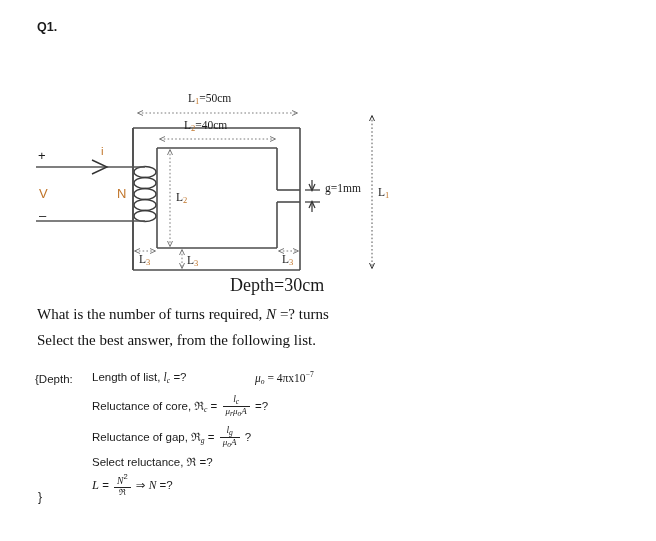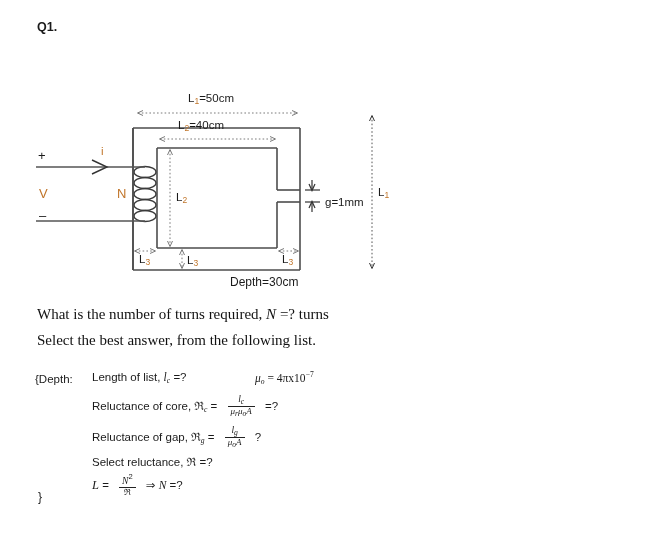--- a/index.html
+++ b/index.html
@@ -45,36 +45,36 @@
     position:absolute;white-space:nowrap;
     font-family:"Liberation Sans", sans-serif;font-size:11.5px;
   }
   .mi{font-family:"Liberation Serif", serif;font-style:italic;}
   .mu{font-family:"Liberation Serif", serif;font-style:italic;}
   .frak{font-family:"DejaVu Serif", serif;font-style:normal;}
   .sub{font-size:7.6px;vertical-align:-2px;font-style:italic;font-family:"Liberation Serif",serif;}
   .sup{font-size:7.6px;vertical-align:5px;}
   .frac{
     display:inline-block;vertical-align:middle;text-align:center;
-    line-height:1.05;margin:0 7px;position:relative;top:-1px;
+    line-height:1.05;margin:0 2px;position:relative;top:-1px;
   }
   .frac .num{display:block;font-size:9.5px;padding:0 3px;}
   .frac .den{display:block;border-top:1px solid #222;font-size:9px;padding:0 3px;}
   .hint-close{position:absolute;left:3px;top:119px;font-size:12px;font-family:"Liberation Sans",sans-serif;}
 
   
   .figure{position:absolute;left:0;top:88px;width:450px;height:205px;}
   .label{
     position:absolute;
     font-family:"Liberation Sans", sans-serif;
     font-size:11.5px;color:#1a1a1a;white-space:nowrap;
   }
   .olabel{color:#c1752a;font-family:"Liberation Sans",sans-serif;font-size:11.5px;}
   .dimtext{
-    position:absolute;font-family:Liberation Sans, sans-serif;
+    position:absolute;font-family:Liberation Serif, serif;
     font-size:11.5px;color:#1a1a1a;white-space:nowrap;
   }
   .dimtext .s{color:#c1752a;font-size:8.5px;vertical-align:-2px;}
   svg{position:absolute;left:0;top:0;overflow:visible;}
 </style>
 </head>
 <body>
 
 <div class="page">
 
@@ -147,35 +147,35 @@
 
       <line x1="135" y1="163" x2="155" y2="163" stroke="#7a7a7a" stroke-width="1" stroke-dasharray="1.6,2.2" marker-start="url(#ahr)" marker-end="url(#ah)"></line>
 
       <line x1="182" y1="162" x2="182" y2="180" stroke="#7a7a7a" stroke-width="1" stroke-dasharray="1.6,2.2" marker-start="url(#ahr)" marker-end="url(#ah)"></line>
 
       <line x1="279" y1="163" x2="298" y2="163" stroke="#7a7a7a" stroke-width="1" stroke-dasharray="1.6,2.2" marker-start="url(#ahr)" marker-end="url(#ah)"></line>
     </svg>
 
     <div class="dimtext" style="left:188px;top:4px;"><span>L</span><span class="s">1</span><span>=50cm</span></div>
 
-    <div class="dimtext" style="left:178px;top:31px;"><span>L</span><span class="s">2</span><span>=40cm</span></div>
+    <div class="dimtext" style="left:184px;top:31px;"><span>L</span><span class="s">2</span><span>=40cm</span></div>
 
     <div class="dimtext" style="left:176px;top:103px;text-align:center;"><span>L</span><span class="s">2</span></div>
 
     <div class="dimtext" style="left:378px;top:98px;"><span>L</span><span class="s">1</span></div>
 
     <div class="dimtext" style="left:139px;top:165px;"><span>L</span><span class="s">3</span></div>
 
     <div class="dimtext" style="left:187px;top:166px;"><span>L</span><span class="s">3</span></div>
 
     <div class="dimtext" style="left:282px;top:165px;"><span>L</span><span class="s">3</span></div>
 
-    <div class="dimtext" style="left:325px;top:108px;">g=1mm</div>
-
-    <div class="dimtext" style="left:230px;top:187px;font-size:12px;">Depth=30cm</div>
+    <div class="dimtext" style="left:325px;top:94px;">g=1mm</div>
+
+    <div class="dimtext" style="left:230px;top:187px;font-size:18px;">Depth=30cm</div>
 
     <div class="olabel" style="position:absolute;left:101px;top:57px;">i</div>
 
     <div class="olabel" style="position:absolute;left:117px;top:98px;font-size:13px;">N</div>
 
     <div class="label" style="left:38px;top:60px;font-size:13px;">+</div>
     <div class="olabel" style="position:absolute;left:39px;top:98px;font-size:13px;">V</div>
     <div class="label" style="left:39px;top:120px;font-size:13px;">–</div>
   </div>
 

